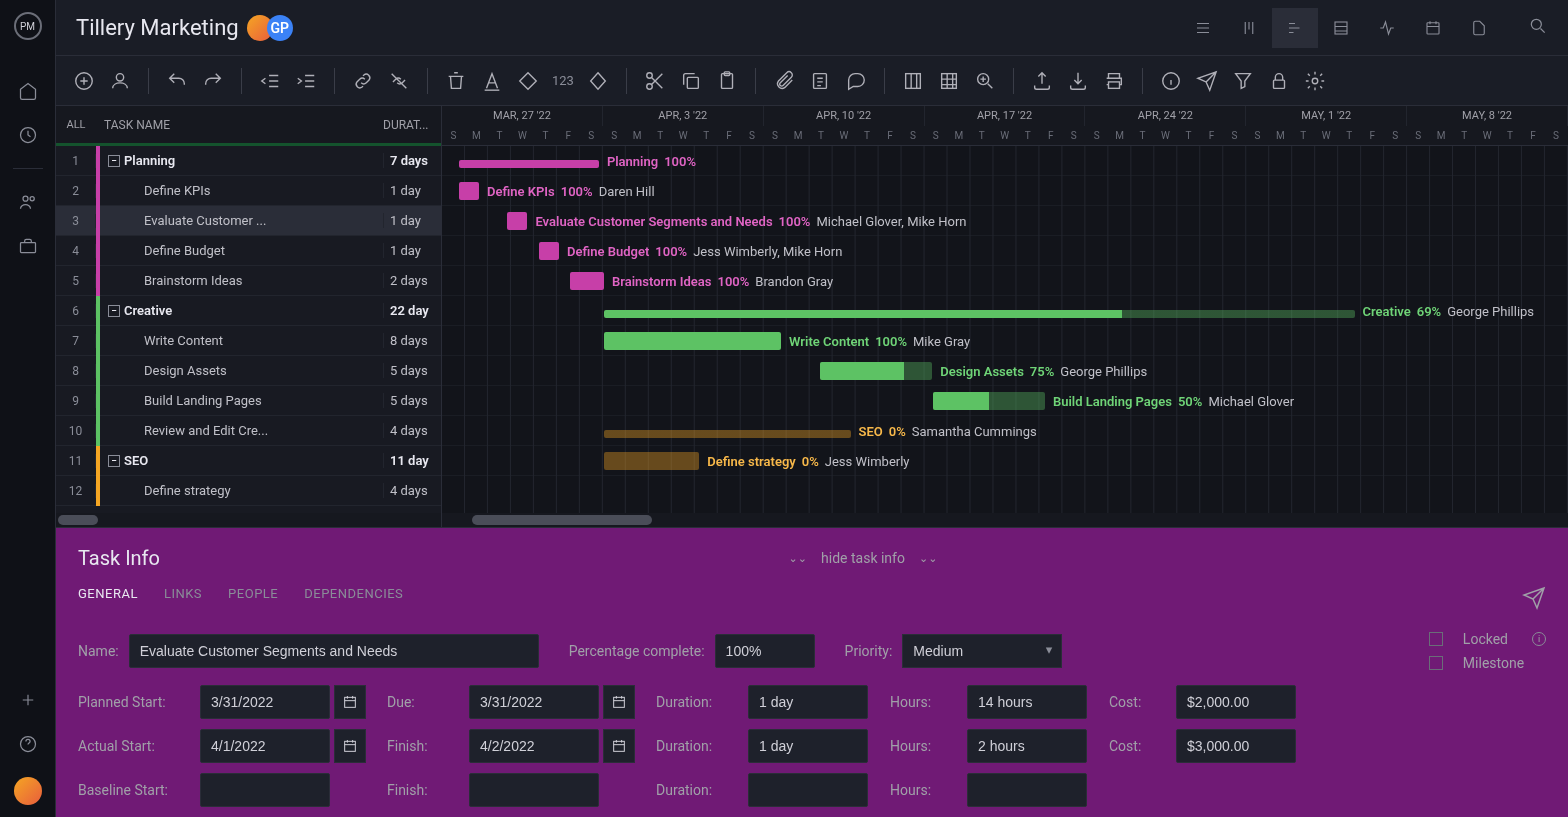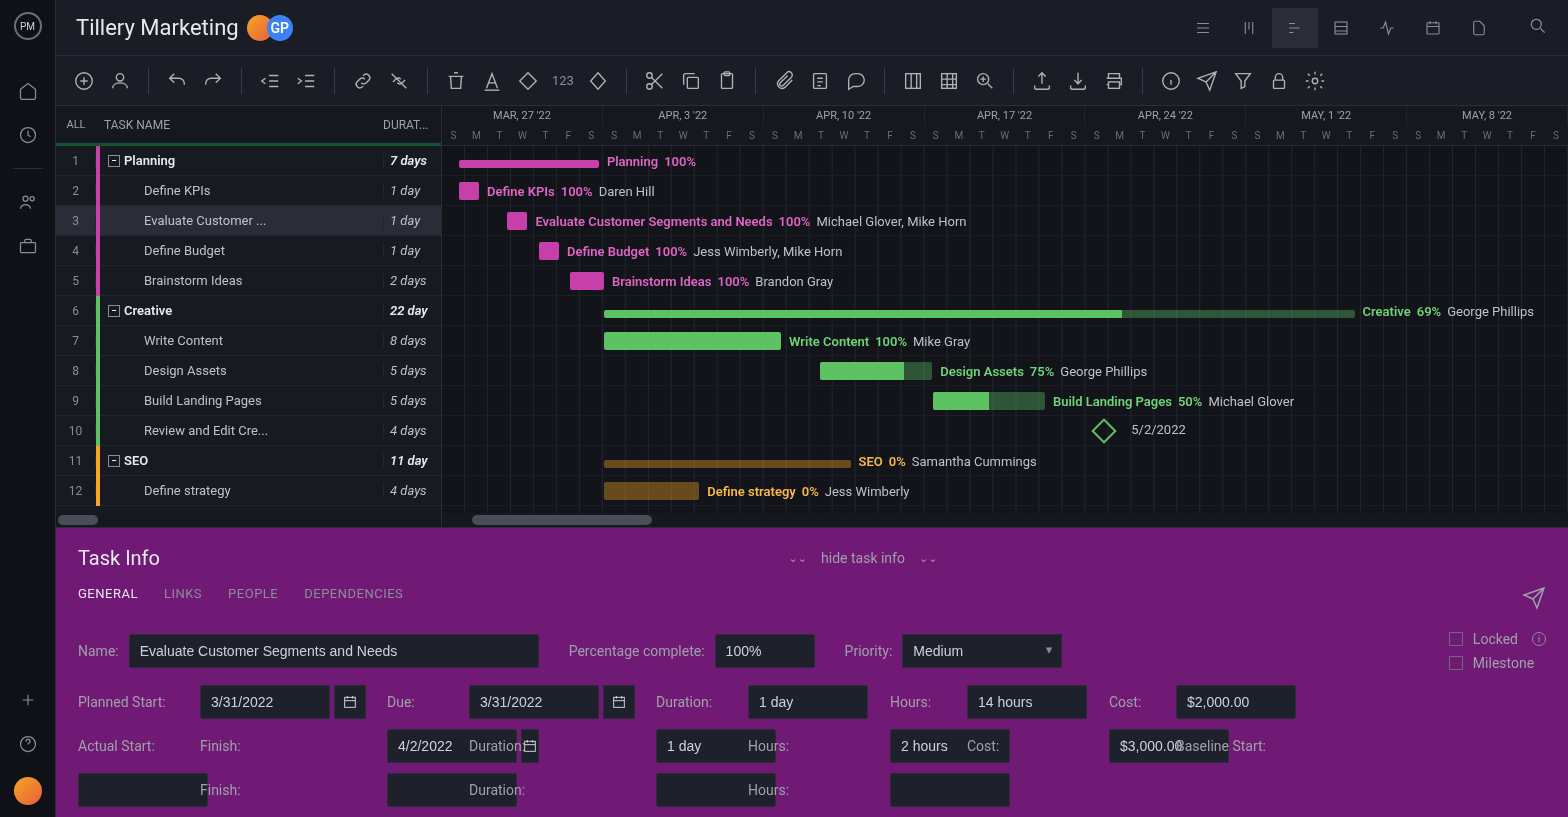--- a/index.html
+++ b/index.html
@@ -134,21 +134,21 @@
 .row-color { width: 4px; height: 30px; }
 .row-name { flex: 1; padding-left: 8px; font-size: 13px; display: flex; align-items: center; gap: 4px; overflow: hidden; white-space: nowrap; }
 .row-name.parent { font-weight: 600; color: #e8e8f0; }
 .row-name.child { padding-left: 44px; color: #c0c0c8; }
 .collapse-box {
   width: 12px; height: 12px;
   border: 1px solid #8a8d98;
   display: inline-flex; align-items: center; justify-content: center;
   font-size: 10px; line-height: 1;
 }
-.row-dur { width: 58px; font-size: 13px; color: #c0c0c8; border-left: 1px solid #22252e; padding-left: 6px; font-style: italic; }
+.row-dur { width: 58px; font-size: 13px; color: #c0c0c8; border-left: 1px solid #22252e; padding-left: 6px; }
 .row-dur.bold { font-weight: 600; color: #e8e8f0; }
 .grid-hscroll { height: 14px; background: #16181f; position: relative; }
 .grid-hscroll .thumb { position: absolute; left: 2px; top: 2px; width: 40px; height: 10px; background: #4a4d58; border-radius: 5px; }
 
 
 .timeline {
   flex: 1;
   background: #12141a;
   position: relative;
   overflow: hidden;
@@ -234,21 +234,21 @@
   font-size: 14px;
   width: 160px;
   appearance: none;
   position: relative;
 }
 .select-wrap { position: relative; }
 .select-wrap::after {
   content: "▾"; position: absolute; right: 10px; top: 8px; color: #8a8d98; pointer-events: none;
 }
 .checks { display: flex; flex-direction: column; gap: 8px; margin-left: auto; }
-.check-row { display: flex; align-items: center; gap: 10px; color: #a0a0a8; font-size: 14px; }
+.check-row { display: flex; align-items: center; gap: 20px; color: #a0a0a8; font-size: 14px; }
 .check-box { width: 14px; height: 14px; border: 1px solid #6a6d78; }
 .info-icon-small { width: 14px; height: 14px; border: 1px solid #8a8d98; border-radius: 50%; display: inline-flex; align-items: center; justify-content: center; font-size: 9px; margin-left: 4px; }
 
 svg { stroke: currentColor; fill: none; stroke-width: 1.5; }
 
 .info-grid {
   display: grid;
   grid-template-columns: 110px 175px 70px 175px 80px 130px 65px 130px 55px 140px;
   gap: 10px 12px;
   align-items: center;
@@ -816,26 +816,20 @@
                     <div class="progress-inner" style="width: 50%; background: rgb(93, 194, 100);"></div>
                   </div>
                   <div class="bar-label">
                     <span class="bar-title" style="color:#6fd477">Build Landing Pages</span>
                     <span class="bar-pct" style="color:#6fd477">50%</span>
                     <span class="bar-assignee">Michael Glover</span>
                   </div>
                 </div>
               </div>
               <div class="tl-row">
-                <div class="milestone" style="left: 58%;"></div>
-                <div class="bar-label" style="position: absolute; left: 60.5%; top: 6px;">
-                  <span class="bar-assignee">5/2/2022</span>
-                </div>
-              </div>
-              <div class="tl-row">
                 <div class="bar" style="left: 14.4%;">
                   <div class="bar-rect summary" style="width: 246.4px; background: linear-gradient(90deg, rgb(245, 166, 35) 0%, rgba(245, 166, 35, 0.376) 0%);"></div>
                   <div class="bar-label">
                     <span class="bar-title" style="color:#f7b84a">SEO</span>
                     <span class="bar-pct" style="color:#f7b84a">0%</span>
                     <span class="bar-assignee">Samantha Cummings</span>
                   </div>
                 </div>
               </div>
               <div class="tl-row">
@@ -924,20 +918,29 @@
               </div>
             </div>
           <span class="info-label">Duration:</span>
           <input class="info-input med" value="1 day" style="">
           <span class="info-label">Hours:</span>
           <input class="info-input med" value="14 hours" style="">
           <span class="info-label">Cost:</span>
           <input class="info-input med" value="$2,000.00" style="">
 
           <span class="info-label">Actual Start:</span>
+          <div class="date-cell">
+              <input class="info-input date" value="4/1/2022" style="">
+              <div class="cal-btn">
+                <svg width="16" height="16" viewBox="0 0 24 24">
+                  <rect x="4" y="5" width="16" height="15"></rect>
+                  <path d="M4 10h16M8 3v4M16 3v4"></path>
+                </svg>
+              </div>
+            </div>
           <span class="info-label">Finish:</span>
           <div class="date-cell">
               <input class="info-input date" value="4/2/2022" style="">
               <div class="cal-btn">
                 <svg width="16" height="16" viewBox="0 0 24 24">
                   <rect x="4" y="5" width="16" height="15"></rect>
                   <path d="M4 10h16M8 3v4M16 3v4"></path>
                 </svg>
               </div>
             </div>

